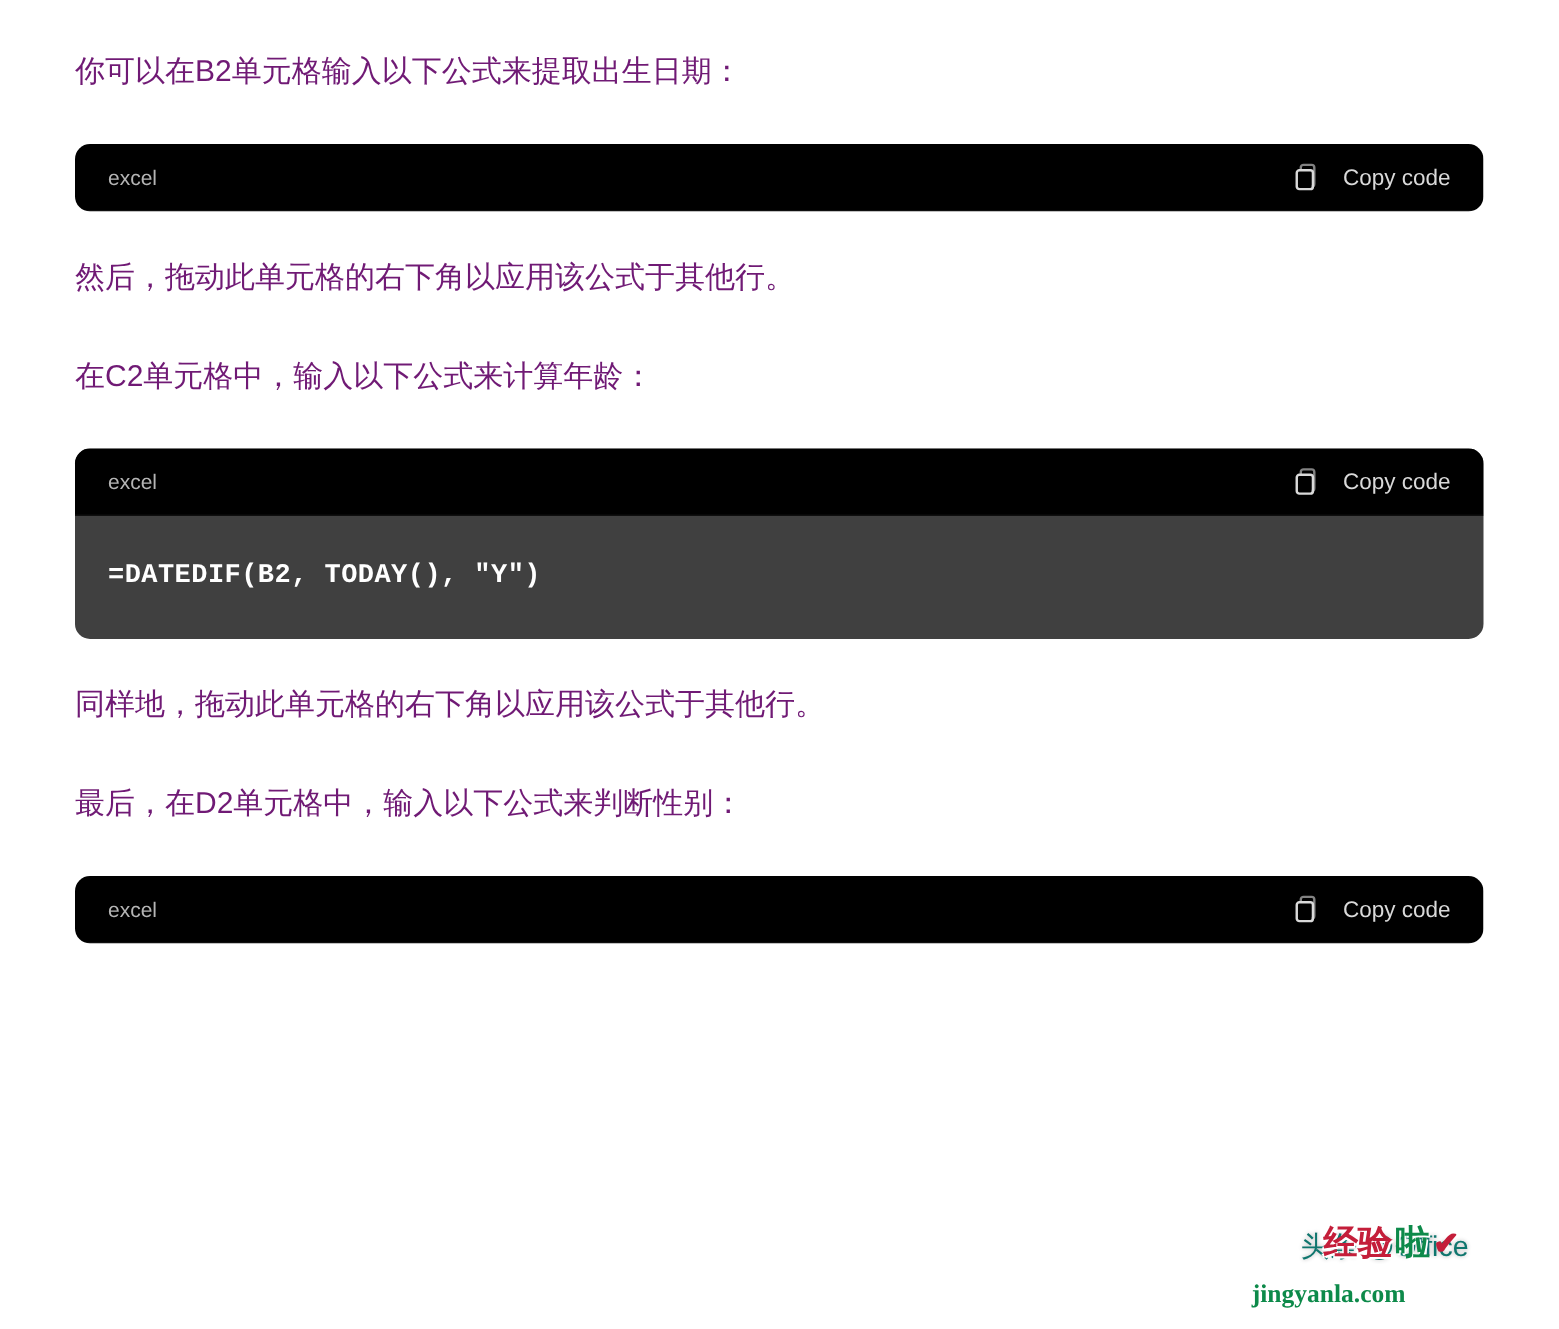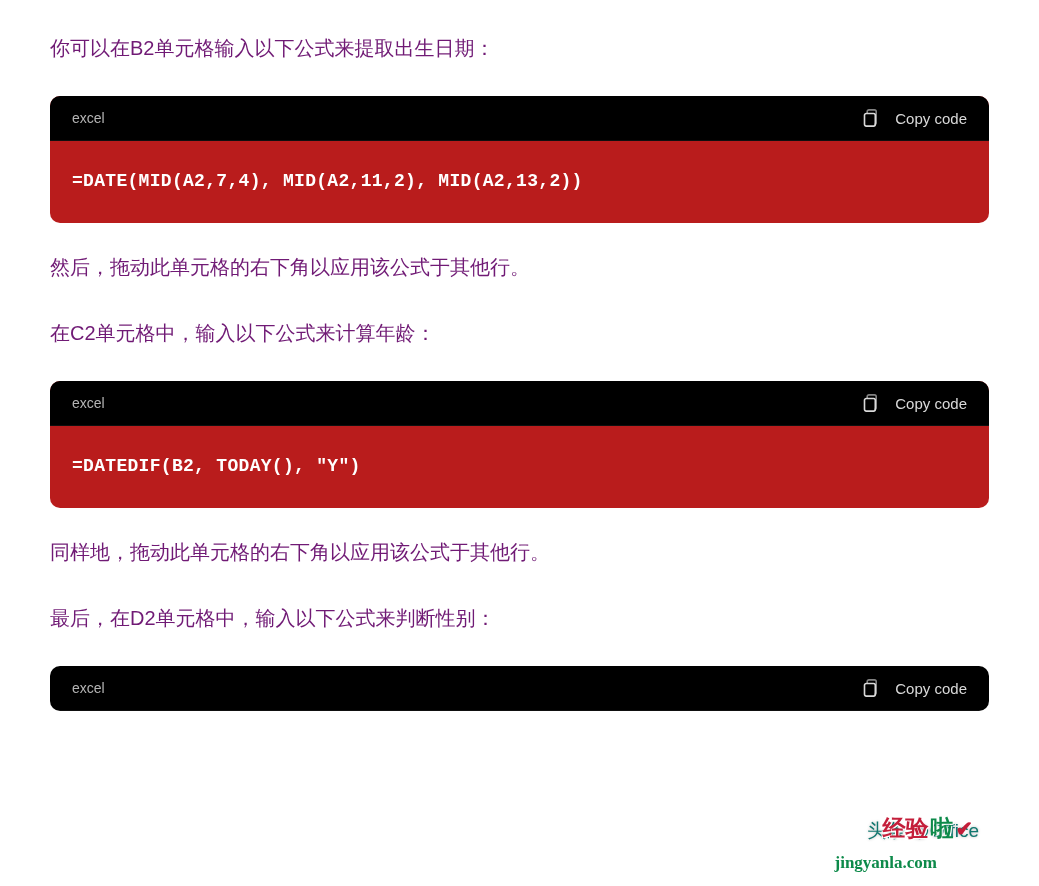--- a/index.html
+++ b/index.html
@@ -21,21 +21,21 @@
       font-size: 20px;
       line-height: 1.8;
       color: #701a75;
       margin-bottom: 30px;
       font-weight: 400;
     }
     .paragraph.spaced {
       margin-top: 26px;
     }
     .code-block {
-      background: #b91c1c;
+      background: #404040;
       border-radius: 10px;
       overflow: hidden;
       margin-bottom: 25px;
     }
     .code-header {
       display: flex;
       justify-content: space-between;
       align-items: center;
       padding: 12px 22px;
       background: #000000;
@@ -138,23 +138,20 @@
     <button class="copy-btn">
       <span class="copy-icon">
         <svg viewBox="0 0 20 22">
             <rect x="5" y="6" width="12" height="14" rx="2"></rect>
             <path d="M8 6 V4 a2 2 0 0 1 2-2 h6 a2 2 0 0 1 2 2 v12 a2 2 0 0 1 -2 2" opacity="0.6"></path>
           </svg>
       </span>
       <span>Copy code</span>
     </button>
   </div>
-  <div class="code-body">
-    <span class="code-text">=DATE(MID(A2,7,4), MID(A2,11,2), MID(A2,13,2))</span>
-  </div>
 </div>
 
 <p class="paragraph spaced">然后，拖动此单元格的右下角以应用该公式于其他行。</p>
 
 <p class="paragraph">在C2单元格中，输入以下公式来计算年龄：</p>
 
 <div class="code-block">
   <div class="code-header">
     <span class="code-lang">excel</span>
     <button class="copy-btn">

